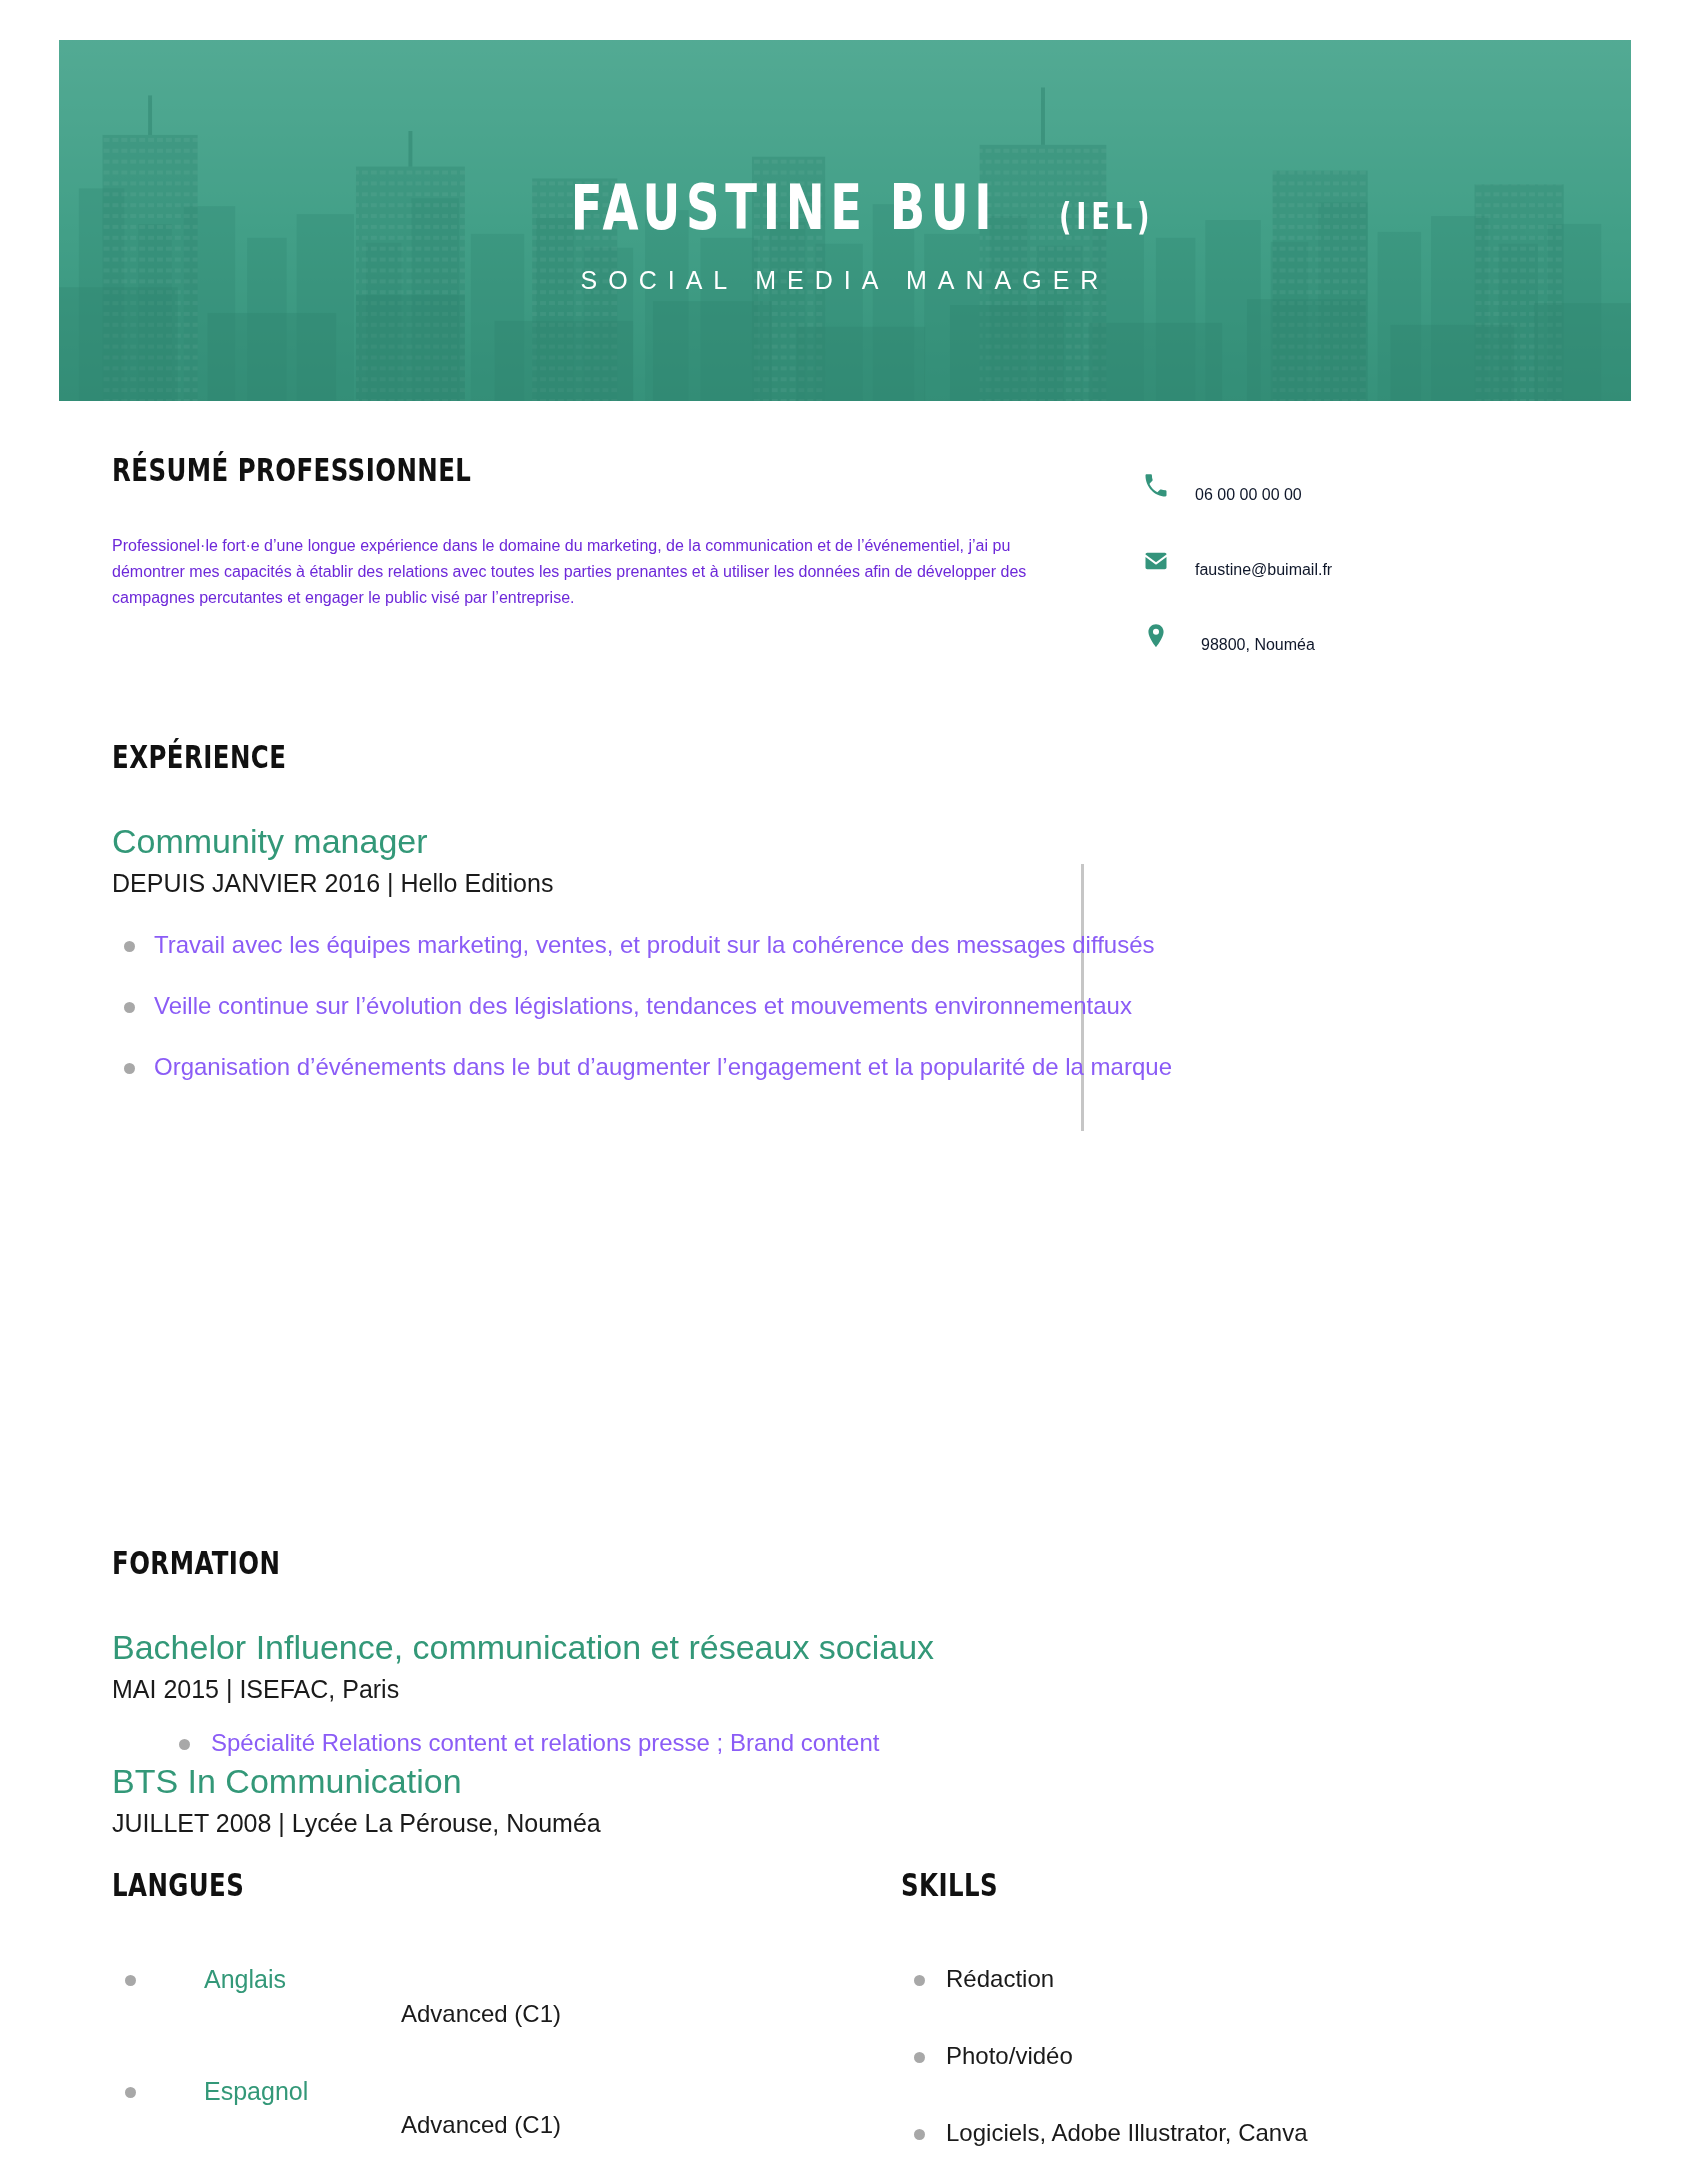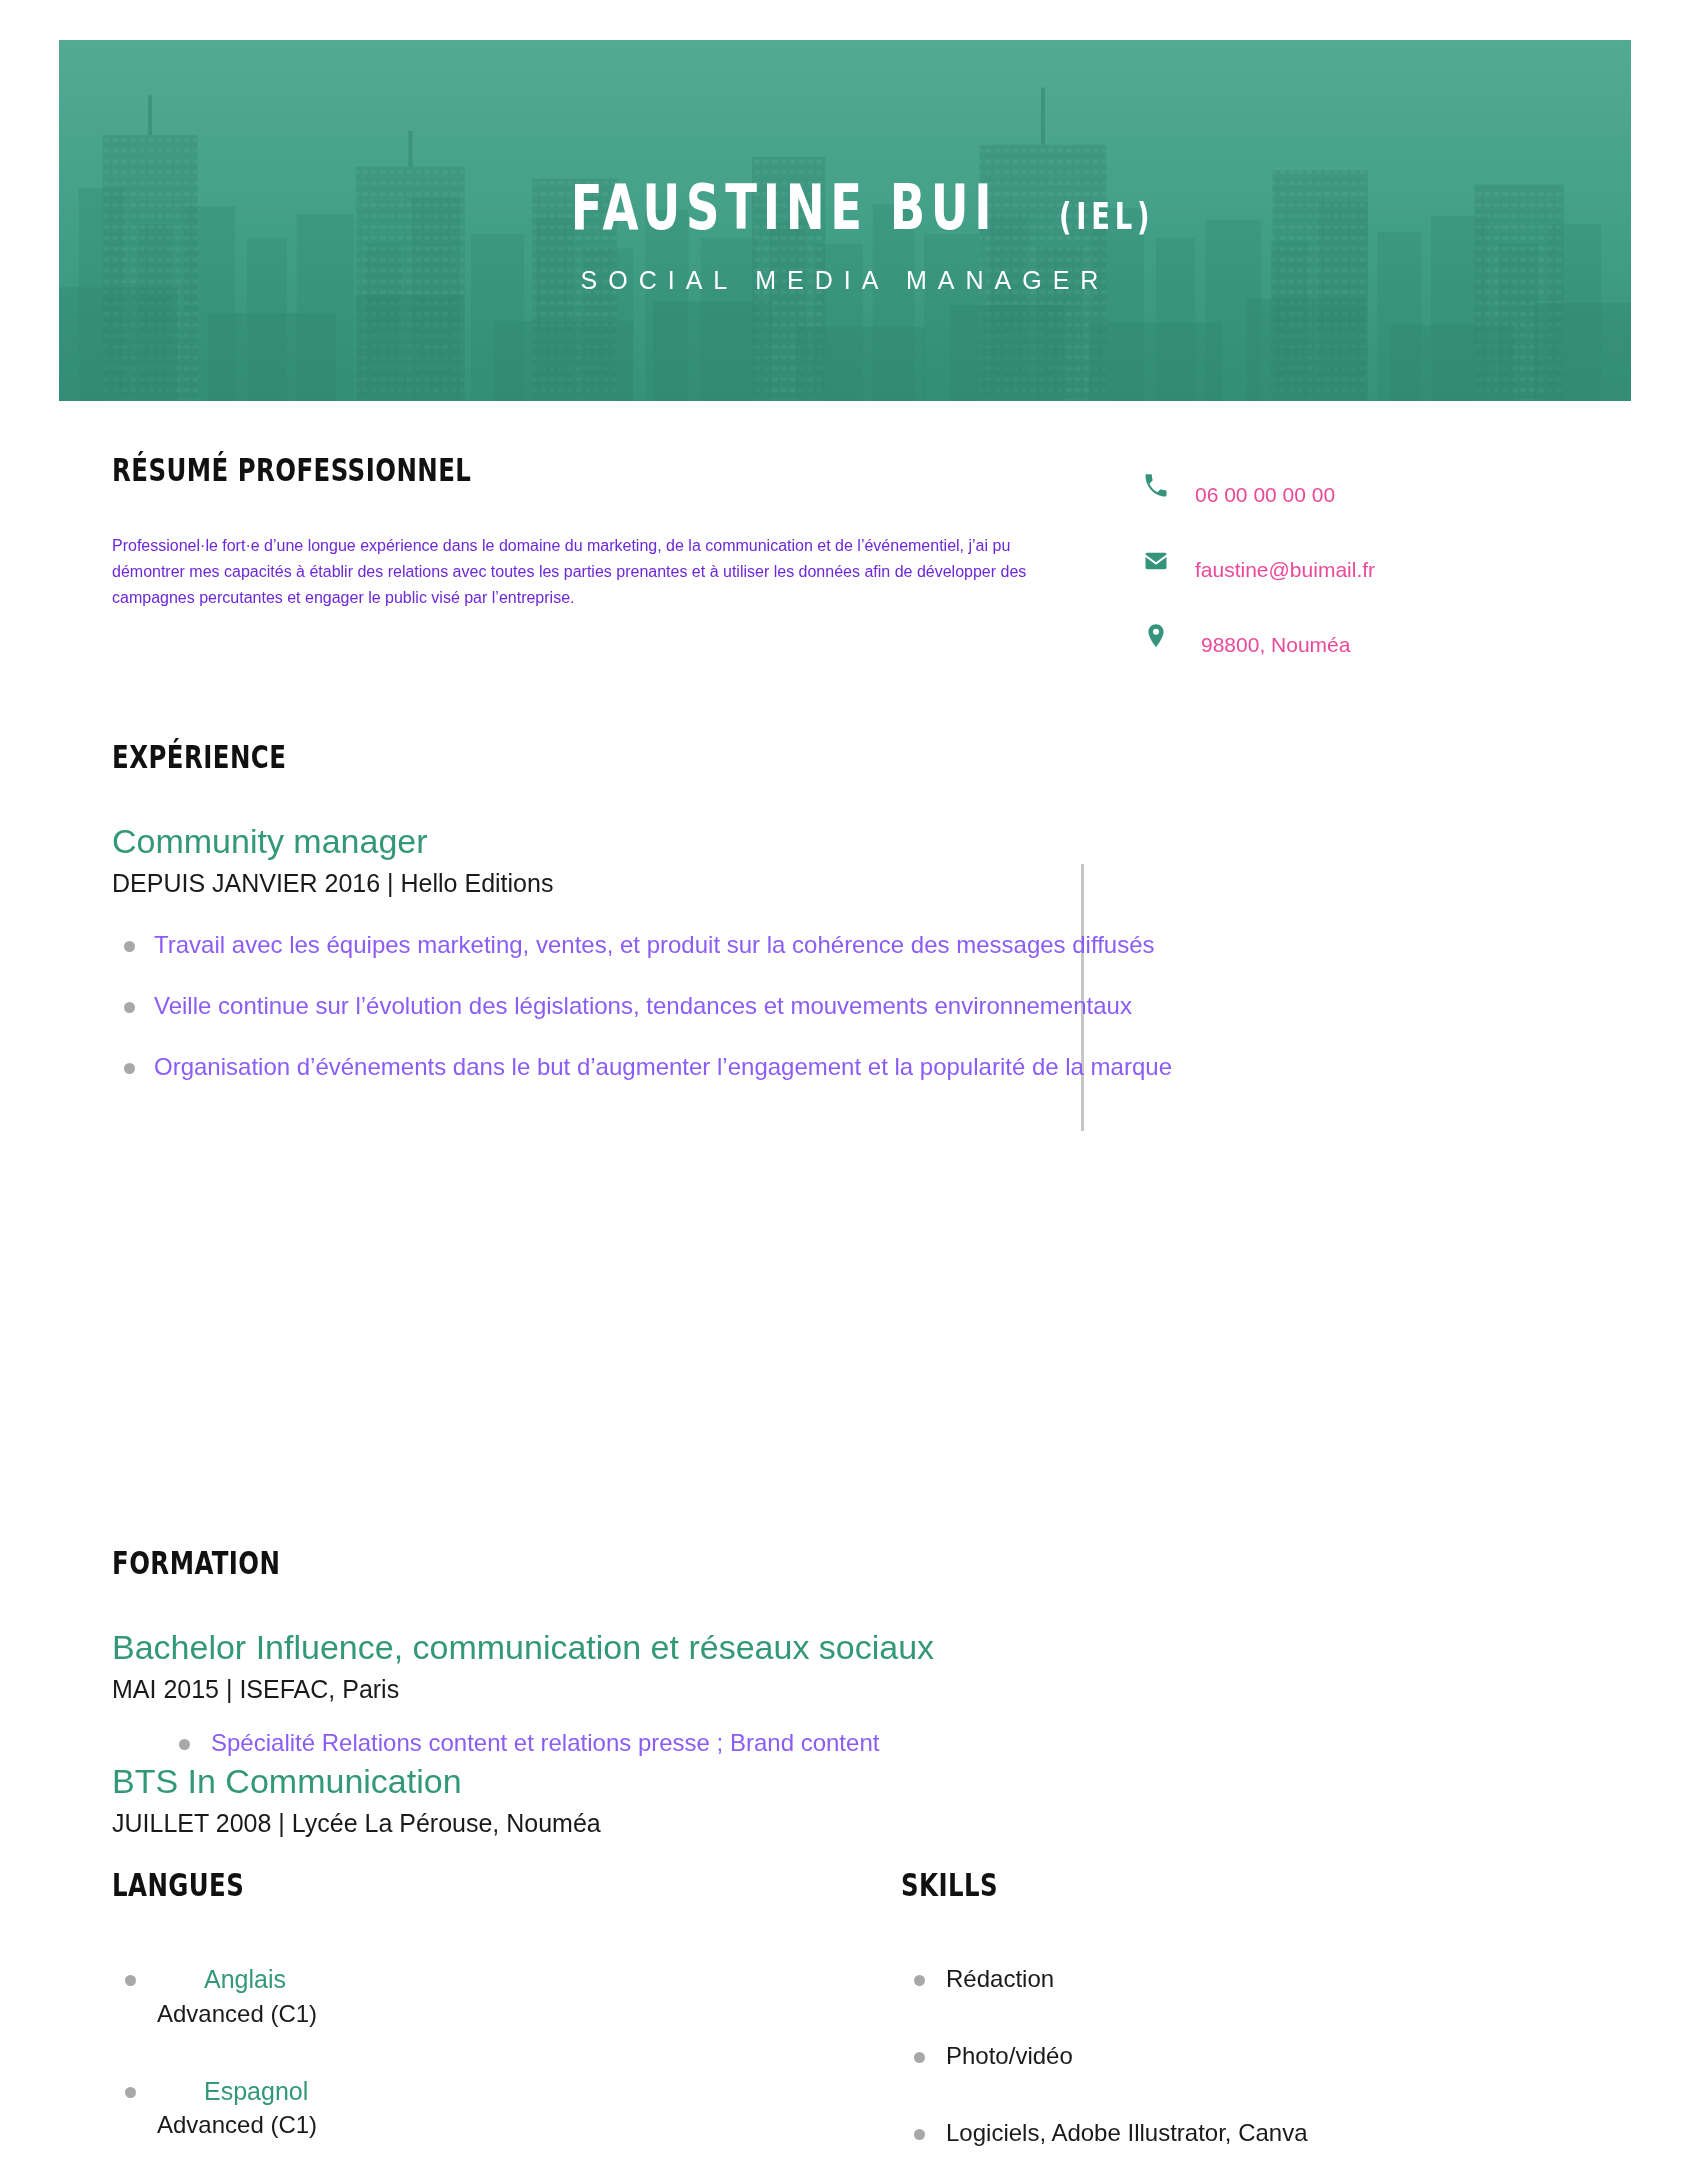--- a/index.html
+++ b/index.html
@@ -140,22 +140,22 @@
   .contact-icon {
     width: 34px;
     min-width: 34px;
     display: flex;
     align-items: center;
     justify-content: center;
     color: #34947c;
   }
   .contact-text {
     margin-left: 22px;
-    font-size: 21px;
-    color: #ec4899;
+    font-size: 16px;
+    color: #0f172a;
     white-space: nowrap;
     margin-top: 19px;
   }
   .contact-text.indented { margin-left: 28px; }
 
   
   .exp-section { position: absolute; left: 112px; top: 337px; width: 1465px; }
   .entry-title {
     color: #339878;
     font-size: 34px;
@@ -223,21 +223,21 @@
     content: "";
     position: absolute;
     left: 13px;
     top: 12px;
     width: 11px;
     height: 11px;
     border-radius: 50%;
     background: #a8a8a8;
   }
   .lang-name  { color: #339878; font-size: 25px; display: block; margin-left: 47px; }
-  .lang-level { color: #1a1a1a; font-size: 24px; display: block; margin-top: 2px; }
+  .lang-level { color: #1a1a1a; font-size: 24px; display: block; margin-top: 2px; text-align: center; }
   .skill-text { color: #1a1a1a; font-size: 24px; }
 </style>
 </head>
 <body>
 
 <div class="header-banner">
   <svg class="city-svg" viewBox="0 0 1588 365" preserveAspectRatio="none">
     <defs>
       <linearGradient id="skyg" x1="0" y1="0" x2="0" y2="1">
         <stop offset="0%" stop-color="#6fbda8"></stop>

